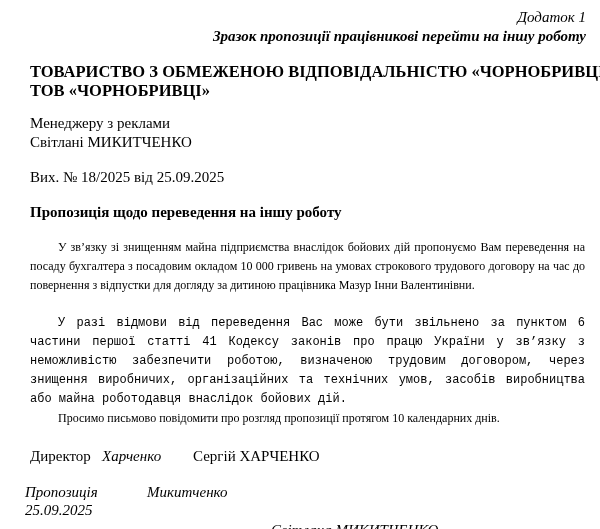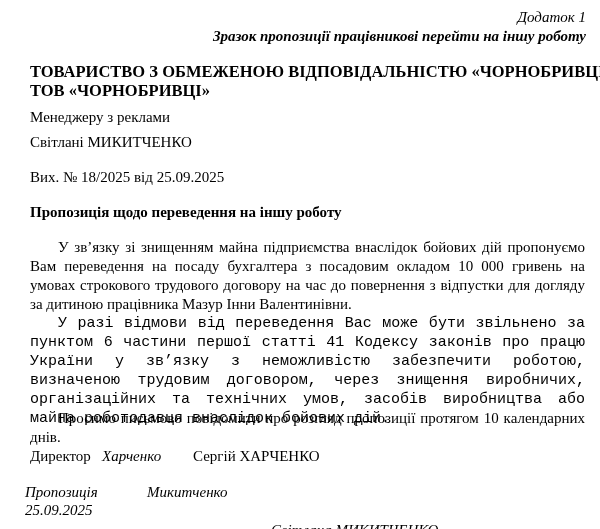--- a/index.html
+++ b/index.html
@@ -20,42 +20,42 @@
     .abs { position: absolute; white-space: nowrap; }
     .right { right: 14px; text-align: left; }
     .italic { font-style: italic; }
     .bold { font-weight: bold; }
     .para {
       position: absolute;
       left: 30px;
       width: 555px;
       text-align: justify;
       text-indent: 28px;
-      font-size: 15px;
+      font-size: 12px;
       line-height: 19px;
       white-space: normal;
     }
     .company {
       font-size: 16.5px;
       line-height: 20px;
       font-weight: bold;
     }
   </style>
 </head>
 <body>
 
 <div>
 
   <div class="abs right italic" style="top:8px;">Додаток 1</div>
   <div class="abs right italic bold" style="top:27px;">Зразок пропозиції працівникові перейти на іншу роботу</div>
 
   <div class="abs company" style="left:30px; top:62px;">ТОВАРИСТВО З ОБМЕЖЕНОЮ ВІДПОВІДАЛЬНІСТЮ «ЧОРНОБРИВЦІ»</div>
   <div class="abs company" style="left:30px; top:81px;">ТОВ «ЧОРНОБРИВЦІ»</div>
 
-  <div class="abs" style="left:30px; top:108px;">Менеджеру з реклами</div>
+  <div class="abs" style="left:30px; top:114px;">Менеджеру з реклами</div>
   <div class="abs" style="left:30px; top:133px;">Світлані МИКИТЧЕНКО</div>
 
   <div class="abs" style="left:30px; top:168px;">Вих. № 18/2025 від 25.09.2025</div>
 
   <div class="abs bold" style="left:30px; top:203px;">Пропозиція щодо переведення на іншу роботу</div>
 
   <div class="para" style="top:238px;">У зв’язку зі знищенням майна підприємства внаслідок бойових дій пропонуємо Вам переведення на посаду бухгалтера з посадовим окладом 10 000 гривень на умовах строкового трудового договору на час до повернення з відпустки для догляду за дитиною працівника Мазур Інни Валентинівни.</div>
   <div class="para" style="top:314px;font-family:Liberation Mono, monospace;">У разі відмови від переведення Вас може бути звільнено за пунктом 6 частини першої статті 41 Кодексу законів про працю України у зв’язку з неможливістю забезпечити роботою, визначеною трудовим договором, через знищення виробничих, організаційних та технічних умов, засобів виробництва або майна роботодавця внаслідок бойових дій.</div>
   <div class="para" style="top:409px;">Просимо письмово повідомити про розгляд пропозиції протягом 10 календарних днів.</div>
 

